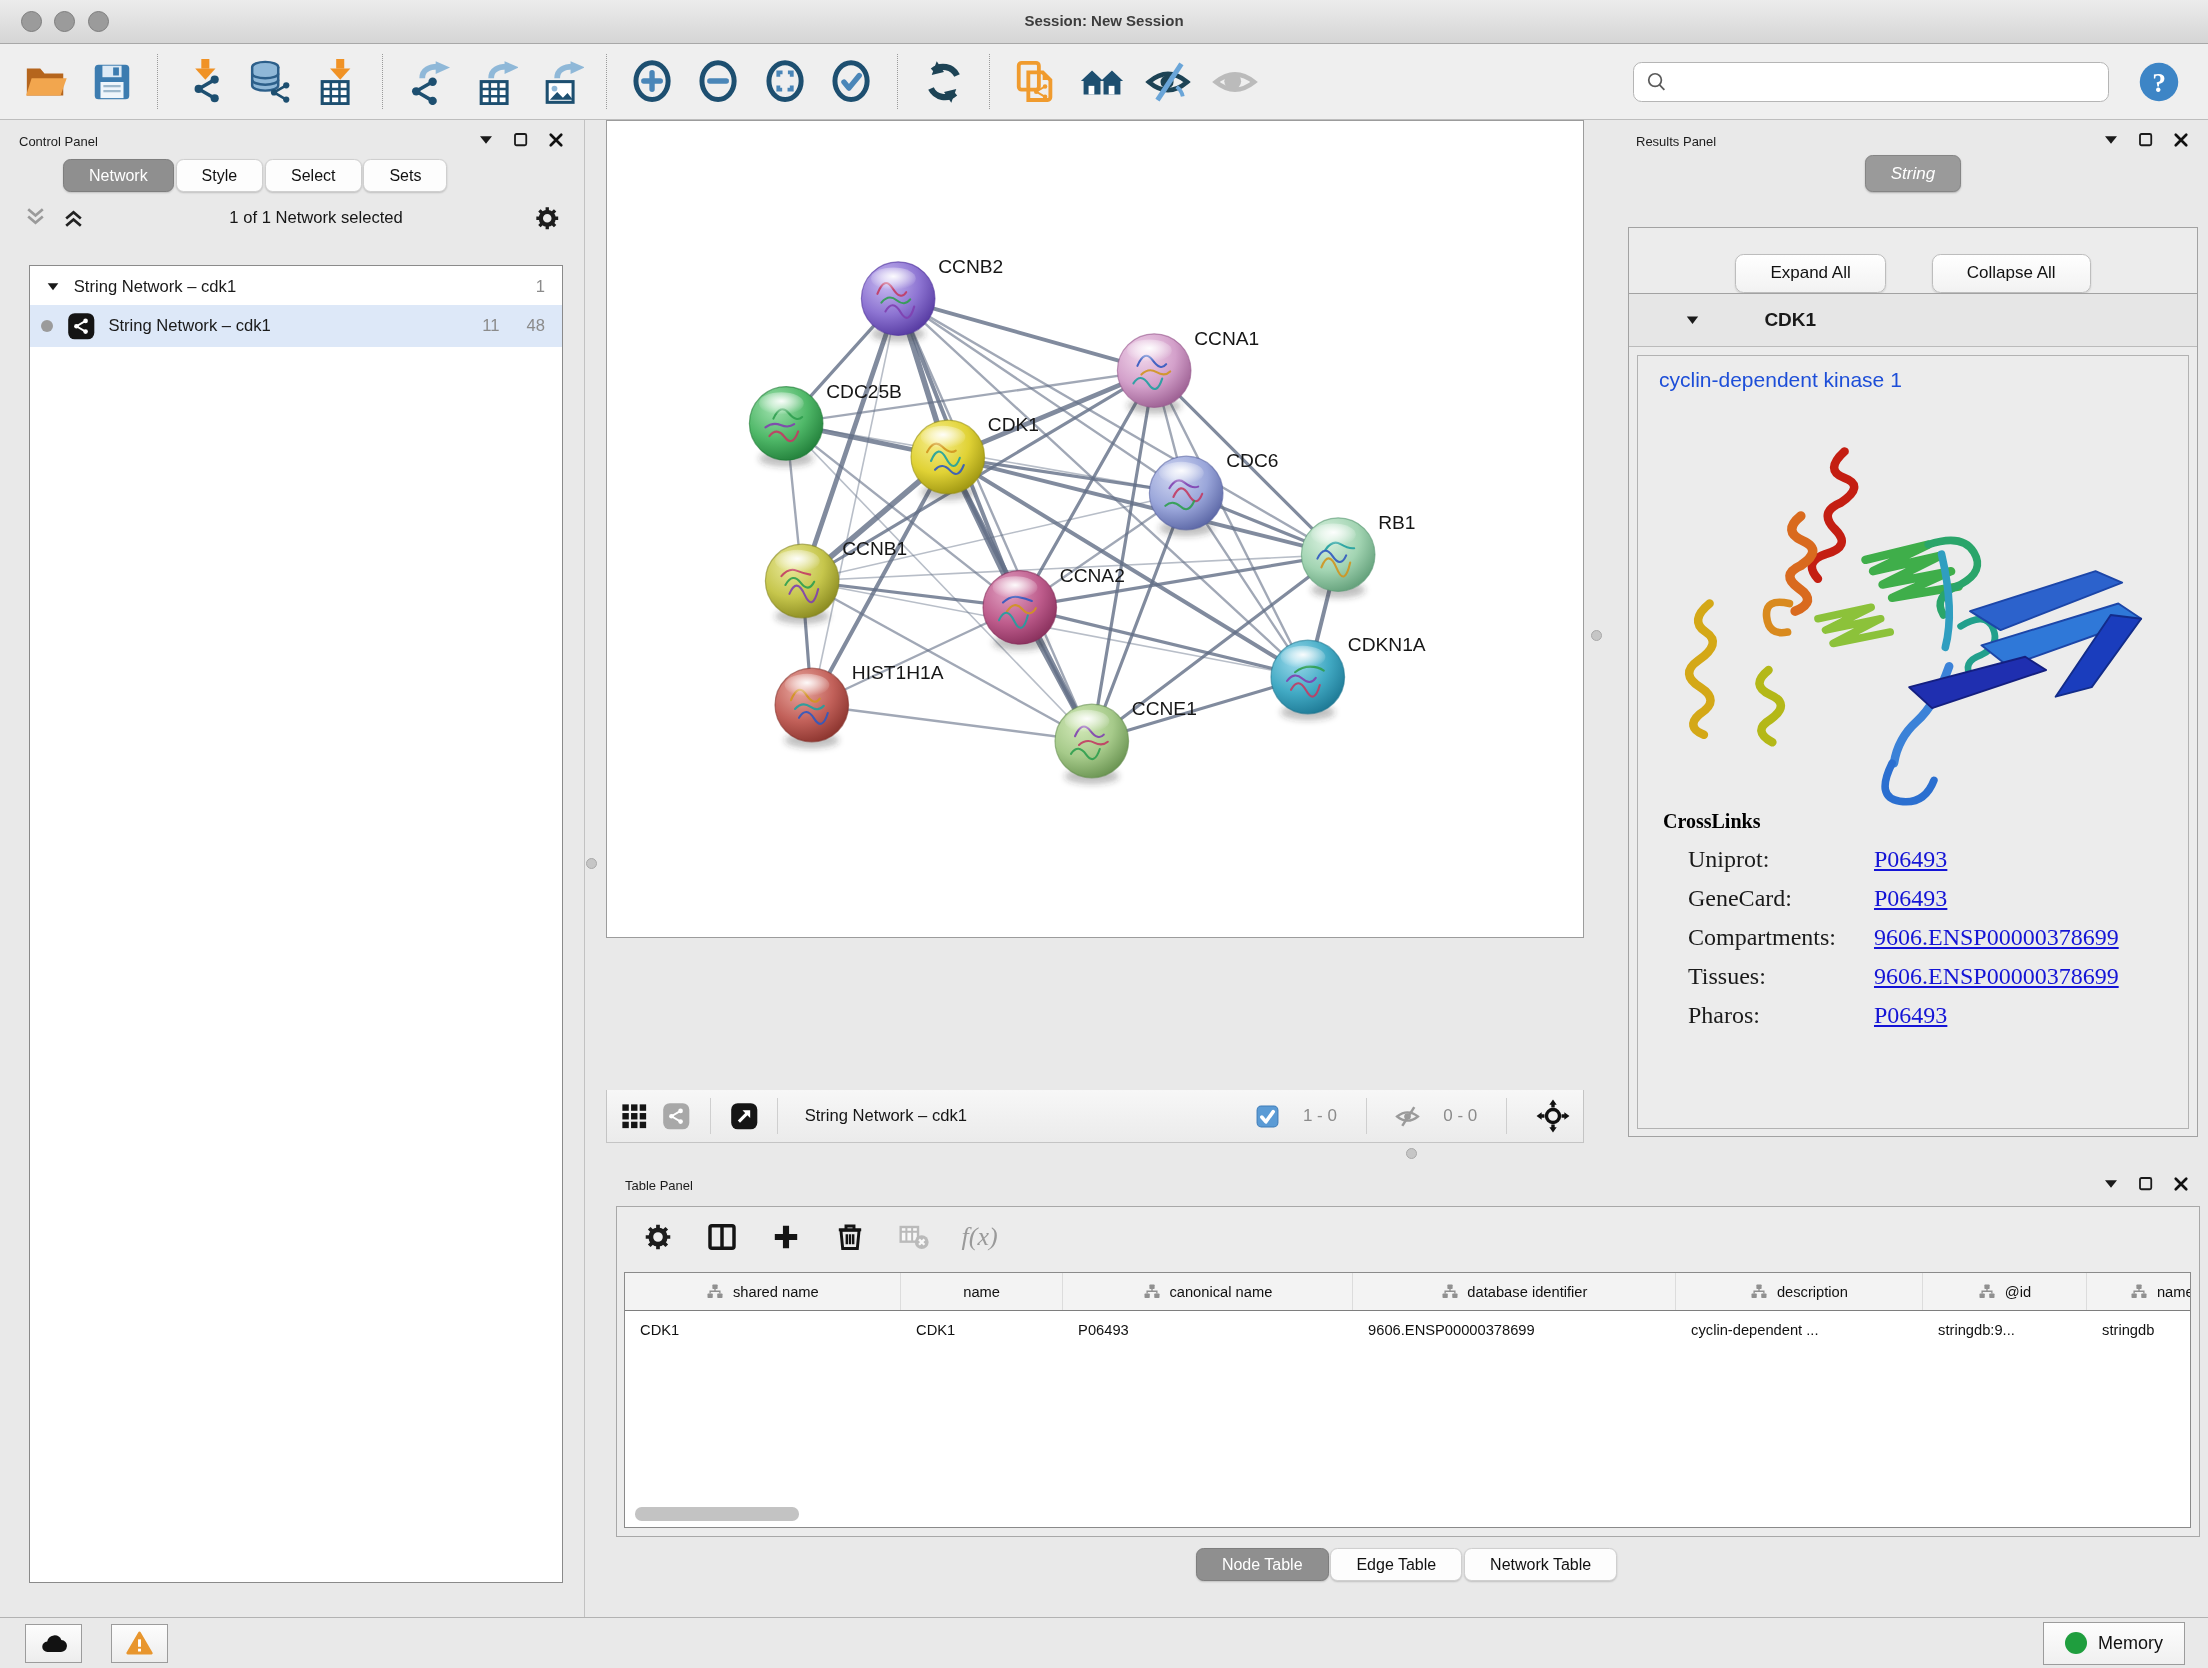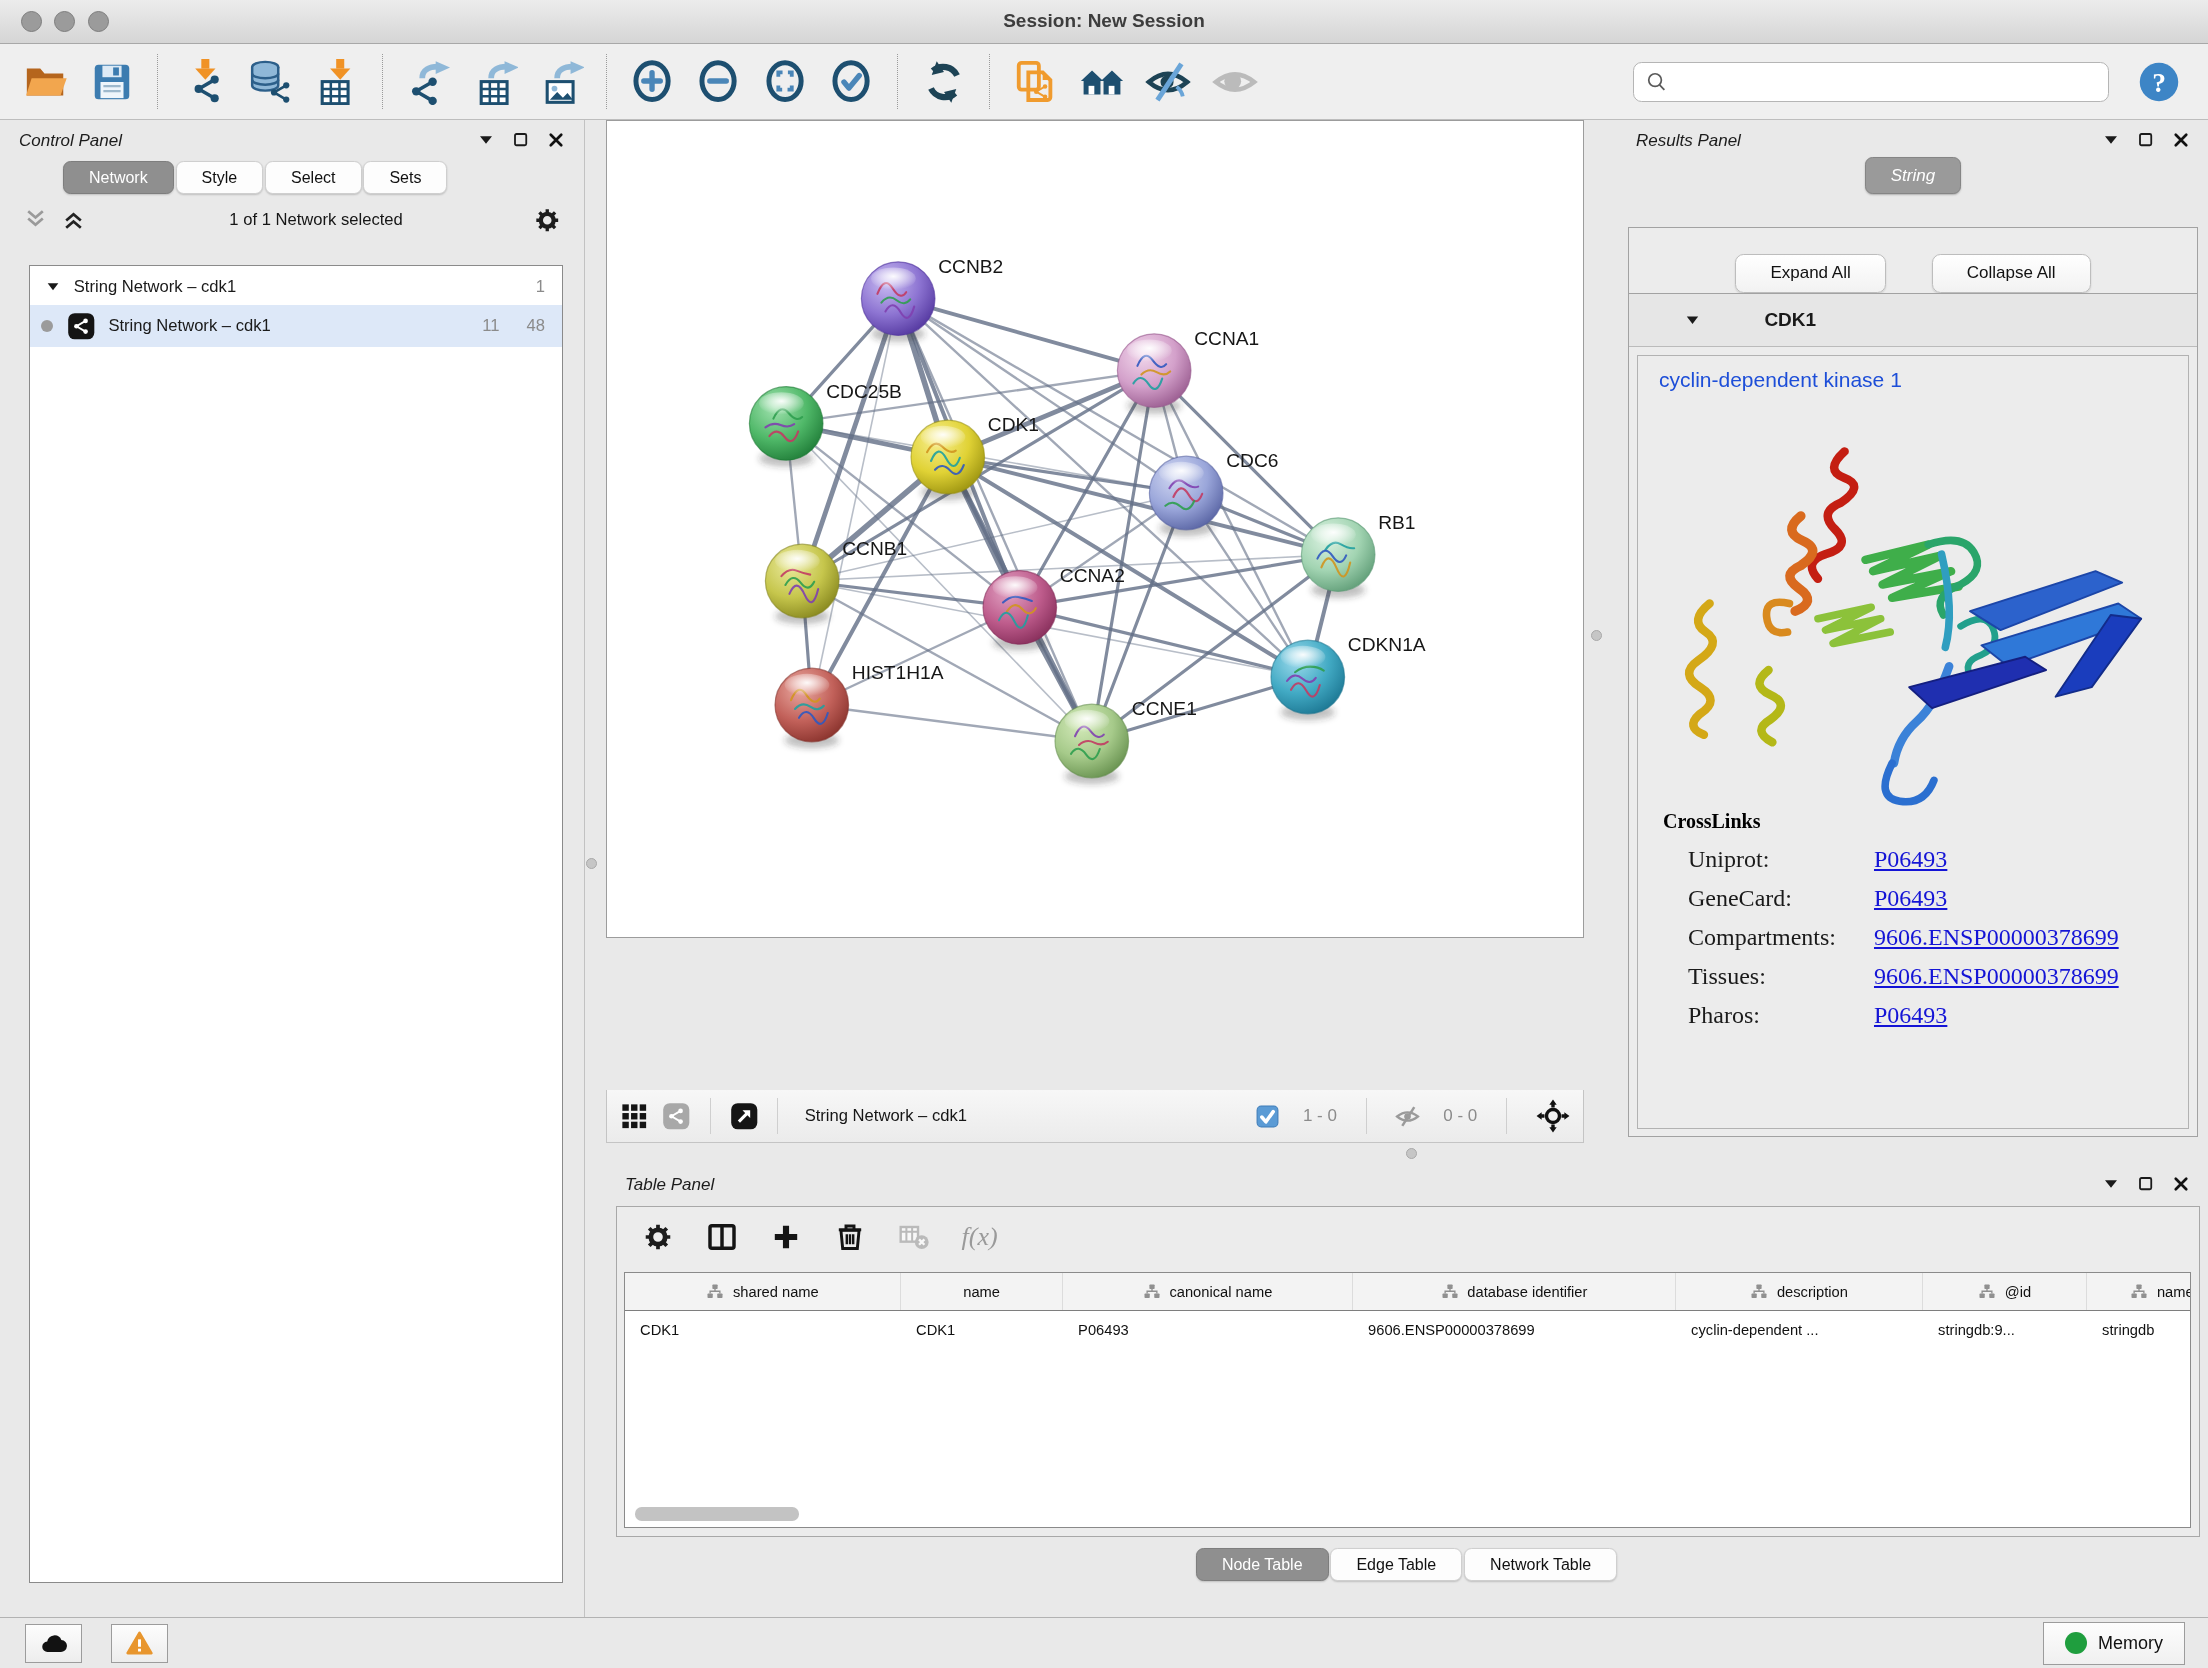--- a/index.html
+++ b/index.html
@@ -12,21 +12,21 @@
     color: #1a1a1a;
   }
   
   .titlebar {
     position: absolute; top: 0; left: 0; right: 0; height: 44px;
     background: linear-gradient(#ececec, #d5d5d5);
     border-bottom: 1px solid #a8a8a8;
   }
   .traffic { position: absolute; left: 21px; top: 10.5px; display: flex; gap: 12.4px; }
   .traffic span { width: 21px; height: 21px; border-radius: 50%; background: #9b9b9b; border: 1px solid #7d7d7d; }
-  .window-title { text-align: center; font-size: 19px; line-height: 42px; color: #3d3d3d; font-weight: 600; }
+  .window-title { text-align: center; font-size: 15px; line-height: 42px; color: #3d3d3d; font-weight: 600; }
   
   .toolbar {
     position: absolute; top: 44px; left: 0; right: 0; height: 76px;
     background: #efefef; border-bottom: 1px solid #bdbdbd;
     display: flex; align-items: center; padding: 0 19px;
   }
   .tgroup { display: flex; align-items: center; gap: 13.3px; }
   .tsep { width: 0; height: 55px; border-left: 1.9px dotted #9a9a9a; margin: 0 19px; }
   .tbtn { width: 53px; height: 53px; display: flex; align-items: center; justify-content: center; }
   .tbtn svg { width: 46px; height: 46px; }
@@ -34,21 +34,21 @@
   .searchbox {
     margin-left: auto; width: 476px; height: 40px; background: #fff;
     border: 1px solid #b5b5b5; border-radius: 8.6px;
     display: flex; align-items: center; padding: 0 11.4px; gap: 7.6px;
   }
   .searchbox svg { width: 23px; height: 23px; }
   .searchbox input { border: none; outline: none; flex: 1; font-size: 16px; font-family: "Liberation Sans", sans-serif; background: transparent; }
   .helpbtn { width: 44px; height: 44px; margin-left: 28.5px; margin-right: 7.6px; }
   .helpbtn svg { width: 44px; height: 44px; }
   
-  .panel-titlebar { display: flex; align-items: flex-start; padding: 11.4px 19px 3.8px; font-size: 17px; color: #1c1c1c; font-style: italic; }
+  .panel-titlebar { display: flex; align-items: flex-end; padding: 11.4px 19px 3.8px; font-size: 13px; color: #1c1c1c; }
   .panel-controls { margin-left: auto; display: flex; gap: 17px; align-items: center; }
   .panel-controls span svg { width: 18px; height: 18px; }
   .seg-tab {
     padding: 6.7px 25px; font-size: 16px; background: #fdfdfd; color: #111;
     border: 1px solid #cfcfcf; border-radius: 7.6px; margin-right: 1.9px;
     box-shadow: 0 1px 1.9px rgba(0,0,0,.18);
   }
   .seg-tab.selected { background: #8f8f8f; color: #fff; border-color: #7e7e7e; }
   
   .control-panel { position: absolute; left: 0; top: 120px; width: 585px; bottom: 51px; background: #e9e9e9; border-right: 1px solid #c2c2c2; }

